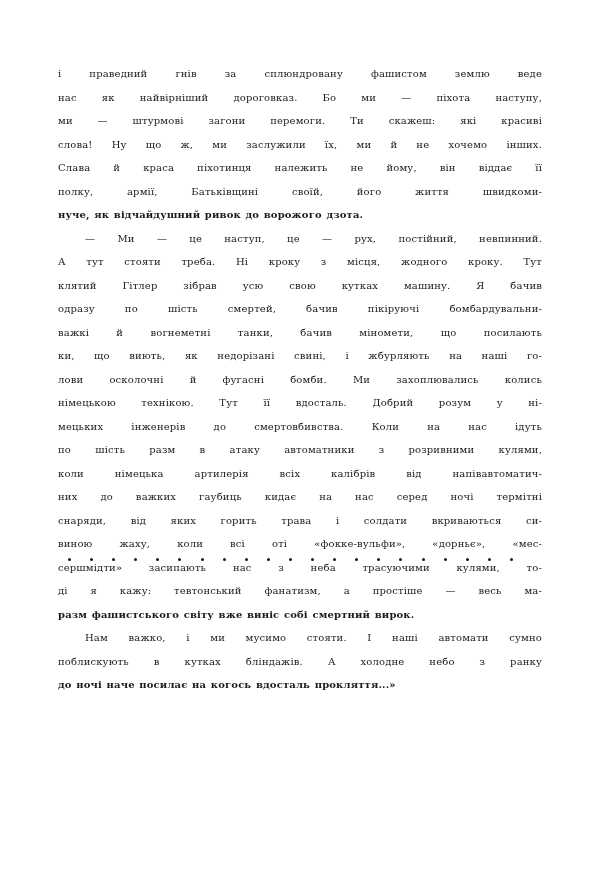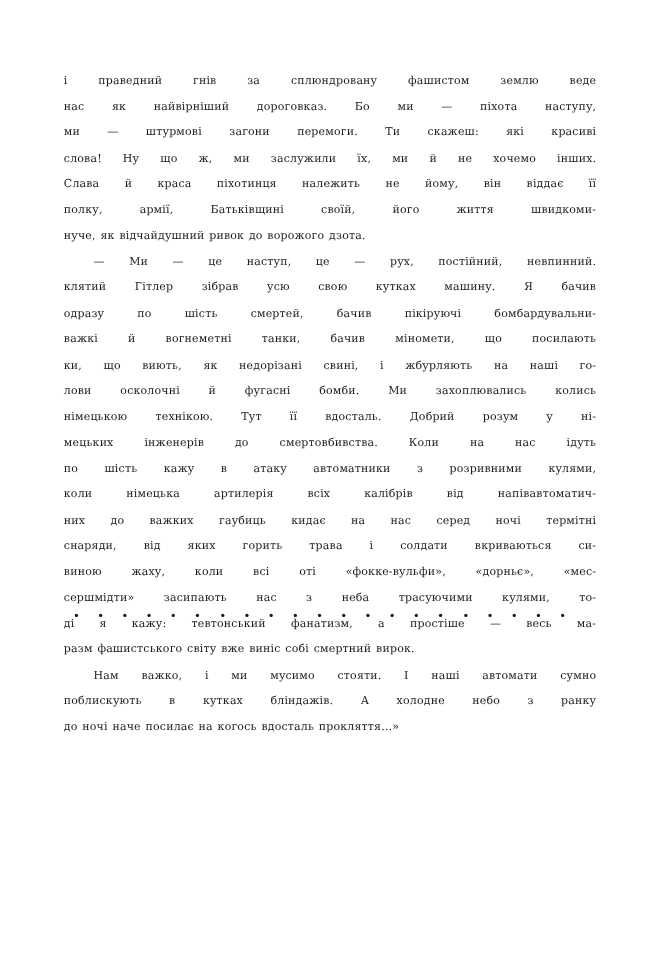--- a/index.html
+++ b/index.html
@@ -28,20 +28,21 @@
     .line {
       display: block;
       text-align: justify;
       text-align-last: justify;
       white-space: nowrap;
       height: 23.5px;
       overflow: visible;
     }
     .line.last {
       text-align-last: left;
+      font-weight: bold;
     }
     .line.indent {
       text-indent: 27px;
     }
     .dots {
       position: absolute;
       left: 68px;
       top: 558px;
       width: 445px;
       display: flex;
@@ -64,28 +65,29 @@
     <span class="line">нас як найвірніший дороговказ. Бо ми — піхота наступу,</span>
     <span class="line">ми — штурмові загони перемоги. Ти скажеш: які красиві</span>
     <span class="line">слова! Ну що ж, ми заслужили їх, ми й не хочемо інших.</span>
     <span class="line">Слава й краса піхотинця належить не йому, він віддає її</span>
     <span class="line">полку, армії, Батьківщині своїй, його життя швидкоми-</span>
     <span class="line last">нуче, як відчайдушний ривок до ворожого дзота.</span>
   </div>
 
   <div>
     <span class="line indent">— Ми — це наступ, це — рух, постійний, невпинний.</span>
+    <span class="line">А тут стояти треба. Ні кроку з місця, жодного кроку. Тут</span>
     <span class="line">клятий Гітлер зібрав усю свою кутках машину. Я бачив</span>
     <span class="line">одразу по шість смертей, бачив пікіруючі бомбардувальни-</span>
     <span class="line">важкі й вогнеметні танки, бачив міномети, що посилають</span>
     <span class="line">ки, що виють, як недорізані свині, і жбурляють на наші го-</span>
     <span class="line">лови осколочні й фугасні бомби. Ми захоплювались колись</span>
     <span class="line">німецькою технікою. Тут її вдосталь. Добрий розум у ні-</span>
     <span class="line">мецьких інженерів до смертовбивства. Коли на нас ідуть</span>
-    <span class="line">по шість кажу в атаку автоматники з розривними кулями,</span>
+    <span class="line">по шість разм в атаку автоматники з розривними кулями,</span>
     <span class="line">коли німецька артилерія всіх калібрів від напівавтоматич-</span>
     <span class="line">них до важких гаубиць кидає на нас серед ночі термітні</span>
     <span class="line">снаряди, від яких горить трава і солдати вкриваються си-</span>
     <span class="line">виною жаху, коли всі оті «фокке-вульфи», «дорньє», «мес-</span>
     <span class="line">сершмідти» засипають нас з неба трасуючими кулями, то-</span>
     <span class="line">ді я кажу: тевтонський фанатизм, а простіше — весь ма-</span>
     <span class="line last">разм фашистського світу вже виніс собі смертний вирок.</span>
   </div>
 
   <div>

